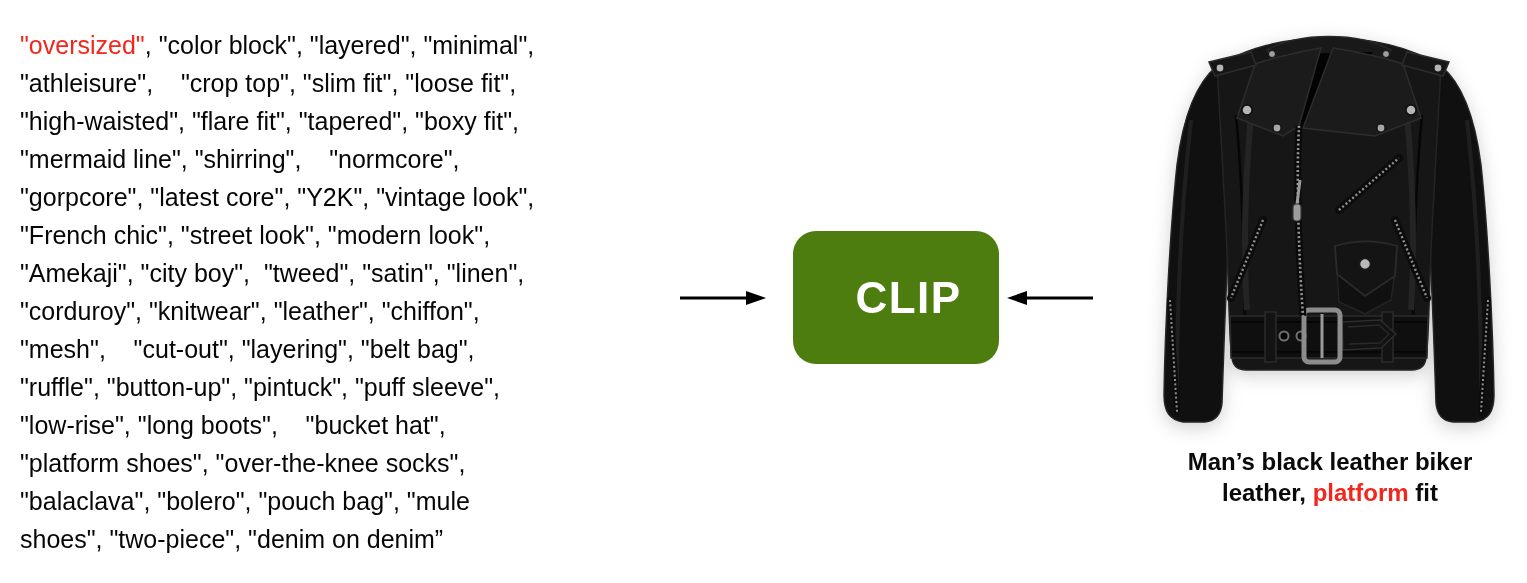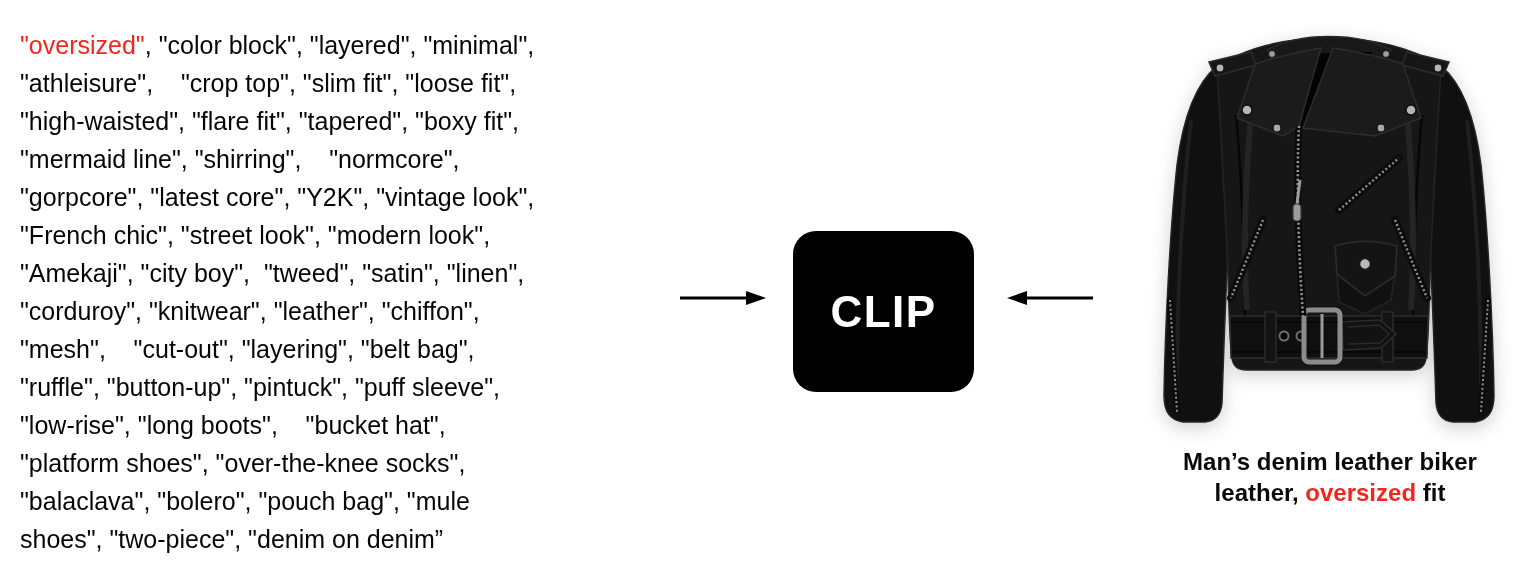--- a/index.html
+++ b/index.html
@@ -9,23 +9,23 @@
   }
   
   .prompts{
     position:absolute;left:20px;top:26px;width:640px;
     font-size:25px;line-height:38px;color:#060606;
   }
   .prompts .line{white-space:pre;height:38px;}
   .red{color:#F2261C;}
   
   .clip-box{
-    position:absolute;left:793px;top:231px;width:181px;height:161px;
-    background:#000000;border-radius:23px;
-    display:flex;align-items:center;justify-content:center;
+    position:absolute;left:793px;top:231px;width:181px;height:133px;
+    background:#4d7c0f;border-radius:23px;
+    display:flex;align-items:center;justify-content:center;padding-left:25px;
   }
   .clip-label{
     color:#ffffff;font-size:44px;font-weight:bold;letter-spacing:1.5px;
   }
   .arrow{position:absolute;}
   .arrow-left{left:678px;top:288px;}
   .arrow-right{left:1003px;top:288px;}
   
   .jacket{
     position:absolute;left:1153px;top:10px;
@@ -134,17 +134,17 @@
     <circle cx="124" cy="118" r="4" fill="#a8a8a8" stroke="#0d0d0d" stroke-width="1.2"></circle>
     <circle cx="228" cy="118" r="4" fill="#a8a8a8" stroke="#0d0d0d" stroke-width="1.2"></circle>
 
     <path d="M146,116 C143,170 146,250 150,306" fill="none" stroke="#0a0a0a" stroke-width="7"></path>
     <path d="M146,116 C143,170 146,250 150,306" fill="none" stroke="#969696" stroke-width="2.6" stroke-dasharray="2,2.4"></path>
     <line x1="147" y1="170" x2="144" y2="194" stroke="#9c9c9c" stroke-width="3"></line>
     <rect x="140" y="194" width="8" height="17" rx="3.5" fill="#9c9c9c" stroke="#3a3a3a" stroke-width="1.2"></rect>
   </svg>
 
   <div class="caption">
-    <div><span>Man’s denim leather biker</span></div>
-    <div><span>leather, </span><span class="red">oversized</span><span> fit</span></div>
+    <div><span>Man’s black leather biker</span></div>
+    <div><span>leather, </span><span class="red">platform</span><span> fit</span></div>
   </div>
 
 </div>
 
 </body></html>

